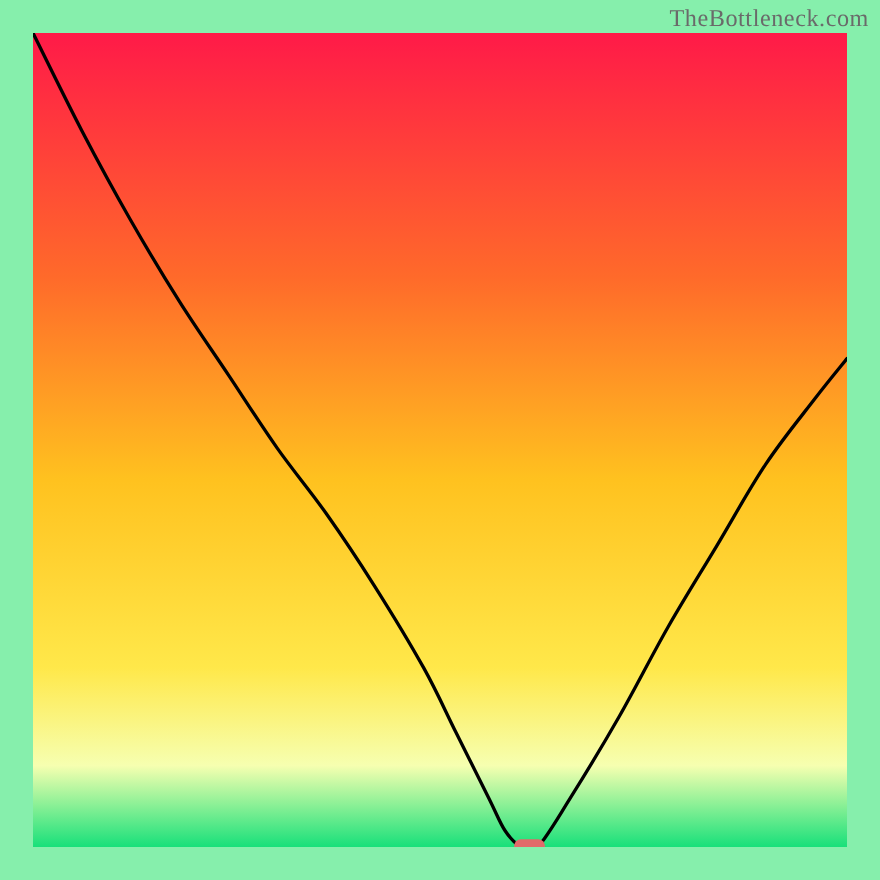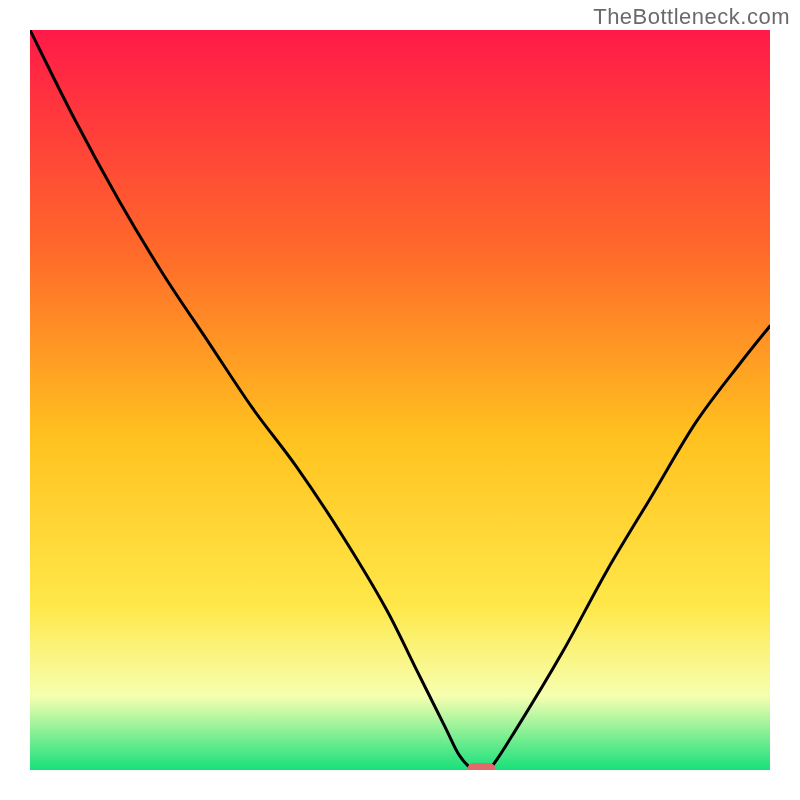--- a/index.html
+++ b/index.html
@@ -8,21 +8,22 @@
     width: 800px;
     height: 800px;
     background: #000;
     overflow: hidden;
     font-family: Arial, Helvetica, sans-serif;
   }
   .frame {
     position: relative;
     width: 800px;
     height: 800px;
-    background: #ffffff;
+    background: #86efac;
+    font-family: Liberation Serif, serif;
   }
   .attribution {
     position: absolute;
     top: 4px;
     right: 10px;
     color: #6a6a6a;
     font-size: 22px;
     font-weight: 500;
     letter-spacing: 0.5px;
     z-index: 3;

